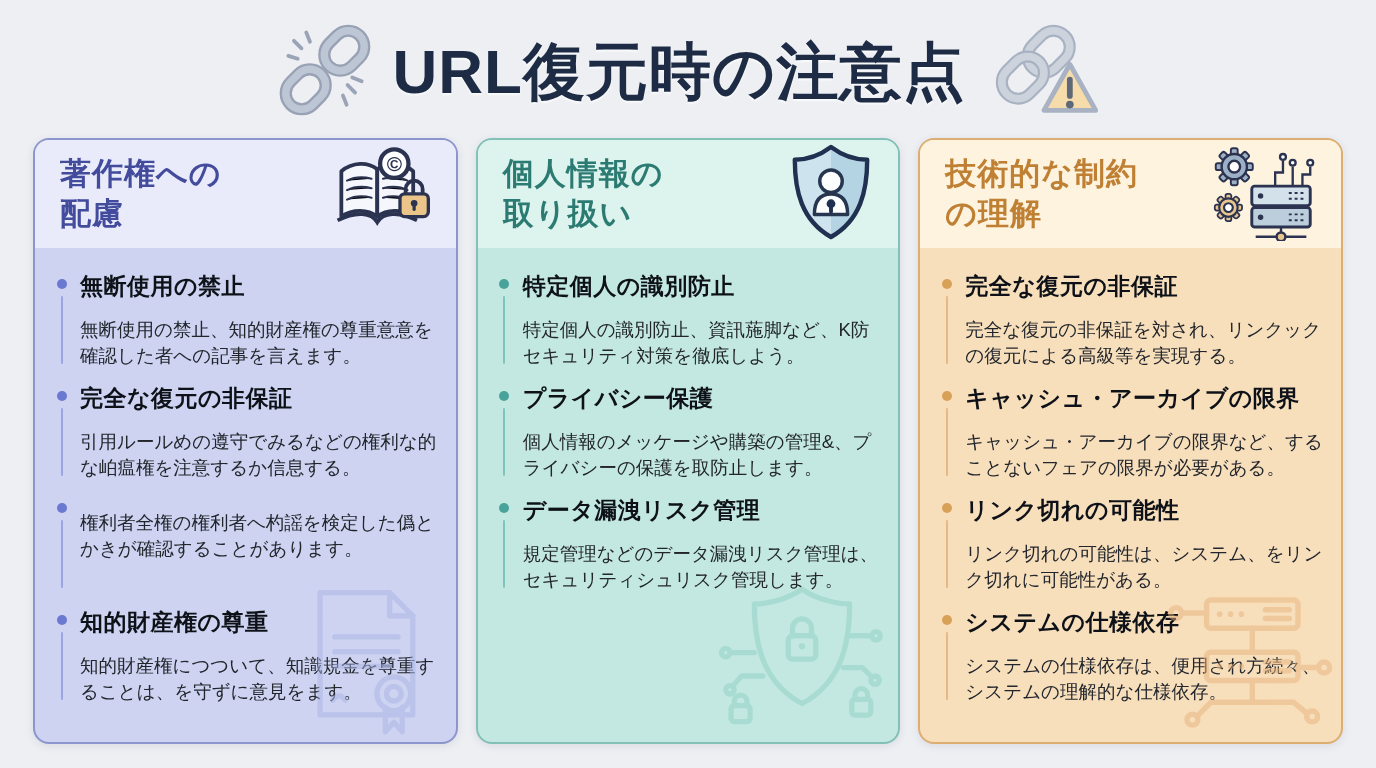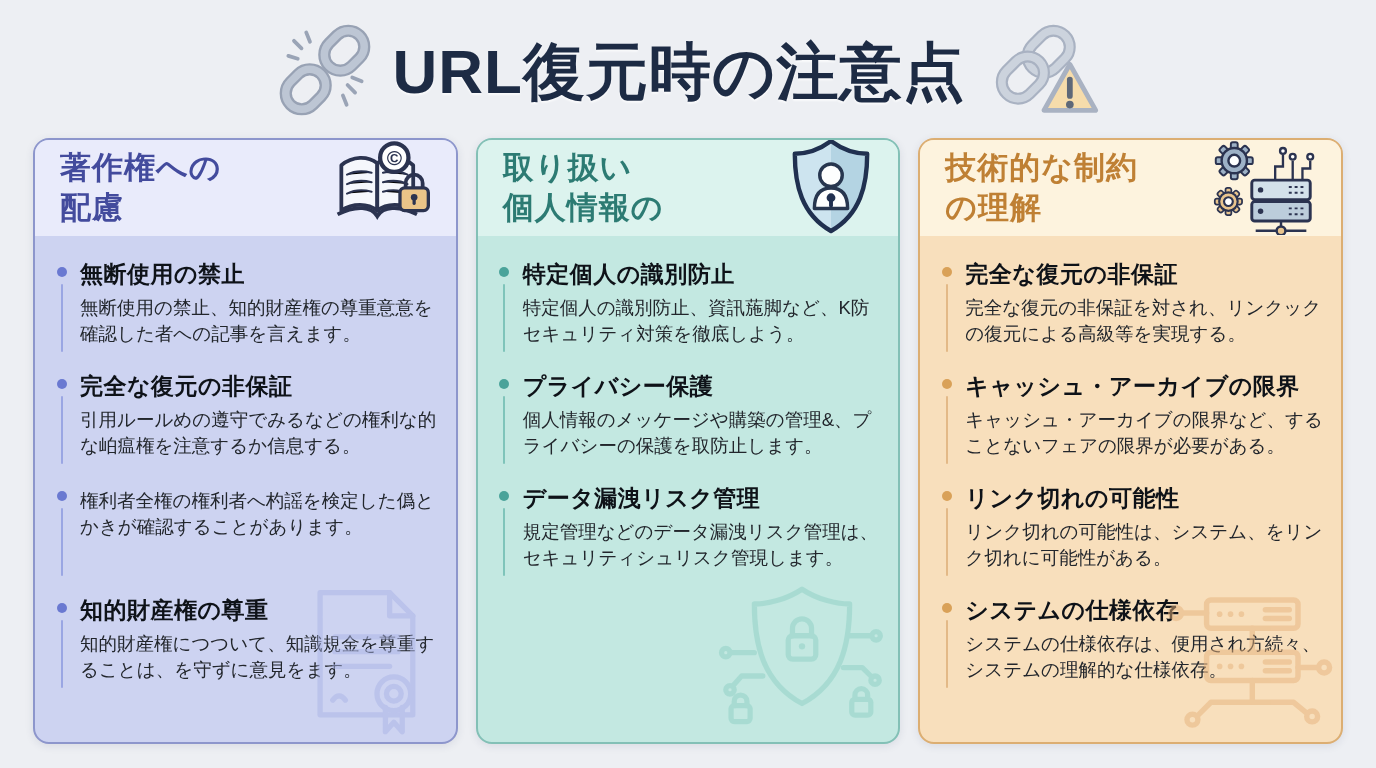--- a/index.html
+++ b/index.html
@@ -31,40 +31,40 @@
     flex:1 1 0;
     border:2px solid var(--border);
     border-radius:16px;
     background:var(--body-bg);
     overflow:hidden;
     display:flex; flex-direction:column;
     box-shadow:0 2px 8px rgba(40,50,90,.10);
   }
   .card-header {
     background:var(--header-bg);
-    height:96px; flex:0 0 auto;
+    height:108px; flex:0 0 auto;
     display:flex; justify-content:space-between; align-items:center;
     padding:6px 18px 6px 25px;
   }
   .card-title {
     font-size:31px; font-weight:800; line-height:1.28;
     color:var(--accent); letter-spacing:1px;
   }
   .card-hicon { flex:0 0 auto; margin-right:4px; }
   .card-body {
     position:relative; flex:1;
     padding:23px 16px 0 21px;
   }
   
   .item { display:flex; gap:13px; margin-bottom:11px; min-height:101px; }
   .marker { width:11px; flex:0 0 auto; display:flex; flex-direction:column; align-items:center; padding-top:8px; }
   .dot { width:10px; height:10px; border-radius:50%; background:var(--bullet); flex:0 0 auto; }
   .vline { width:2px; flex:1; background:var(--line); margin-top:7px; margin-bottom:8px; border-radius:1px; }
   .item-title { font-size:23px; font-weight:800; color:#0e1218; letter-spacing:.5px; }
-  .item-desc { font-size:18.5px; line-height:1.42; color:#22262c; margin-top:5px; font-weight:500; max-width:382px; }
+  .item-desc { font-size:18.5px; line-height:1.42; color:#22262c; margin-top:15px; font-weight:500; max-width:382px; }
   
   .watermark {
     position:absolute; right:6px; bottom:4px; opacity:.5; pointer-events:none;
   }
   .watermark * { fill:none; stroke:var(--wm); stroke-width:5; stroke-linecap:round; stroke-linejoin:round; }
   .watermark .wm-fill { fill:var(--wm); stroke:none; }
 </style>
 </head>
 <body style="background: rgb(237, 239, 243);">
 
@@ -183,22 +183,22 @@
             <div class="item-title">知的財産権の尊重</div>
         <div class="item-desc">知的財産権につついて、知識規金を尊重することは、を守ずに意見をます。</div>
           </div>
       </div>
     </div>
   </section>
 
   <section class="card" style="--accent: #2c7b73; --border: #83c0b6; --header-bg: #dcf3ee; --body-bg: #c3e8e1; --bullet: #4aa39a; --line: #7fc4ba; --wm: #8fd0c5;">
     <div class="card-header">
       <div class="card-title">
+        <div>個人情報の</div>
         <div>取り扱い</div>
-        <div>個人情報の</div>
       </div>
       <span class="card-hicon">
         <svg width="90" height="100" viewBox="0 0 92 102">
           <path d="M46 5 C58 14 72 18 83 18 C83 50 76 80 46 97 C16 80 9 50 9 18 C20 18 34 14 46 5 Z" fill="#cde4ef"></path>
           <path d="M46 5 C58 14 72 18 83 18 C83 50 76 80 46 97 Z" fill="#b4d4e3"></path>
           <path d="M46 5 C58 14 72 18 83 18 C83 50 76 80 46 97 C16 80 9 50 9 18 C20 18 34 14 46 5 Z" fill="none" stroke="#203050" stroke-width="4.5" stroke-linejoin="round"></path>
           <circle cx="46" cy="40" r="11.5" fill="#fdfefe" stroke="#27364f" stroke-width="3.5"></circle>
           <path d="M29 74 C29 59 36 53 46 53 C56 53 63 59 63 74 Z" fill="#fdfefe" stroke="#27364f" stroke-width="3.5" stroke-linejoin="round"></path>
           <circle cx="46" cy="63" r="4.5" fill="#203050"></circle>
           <rect x="44" y="65" width="4" height="8" rx="1.8" fill="#203050"></rect>

